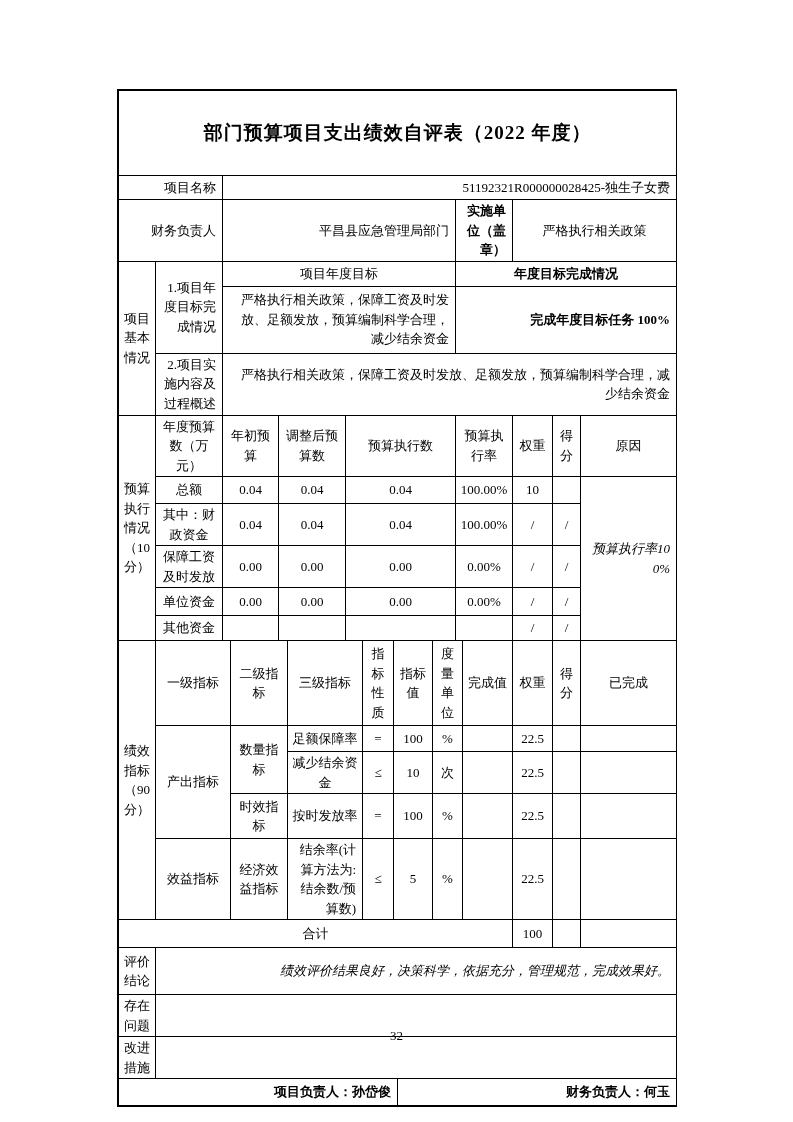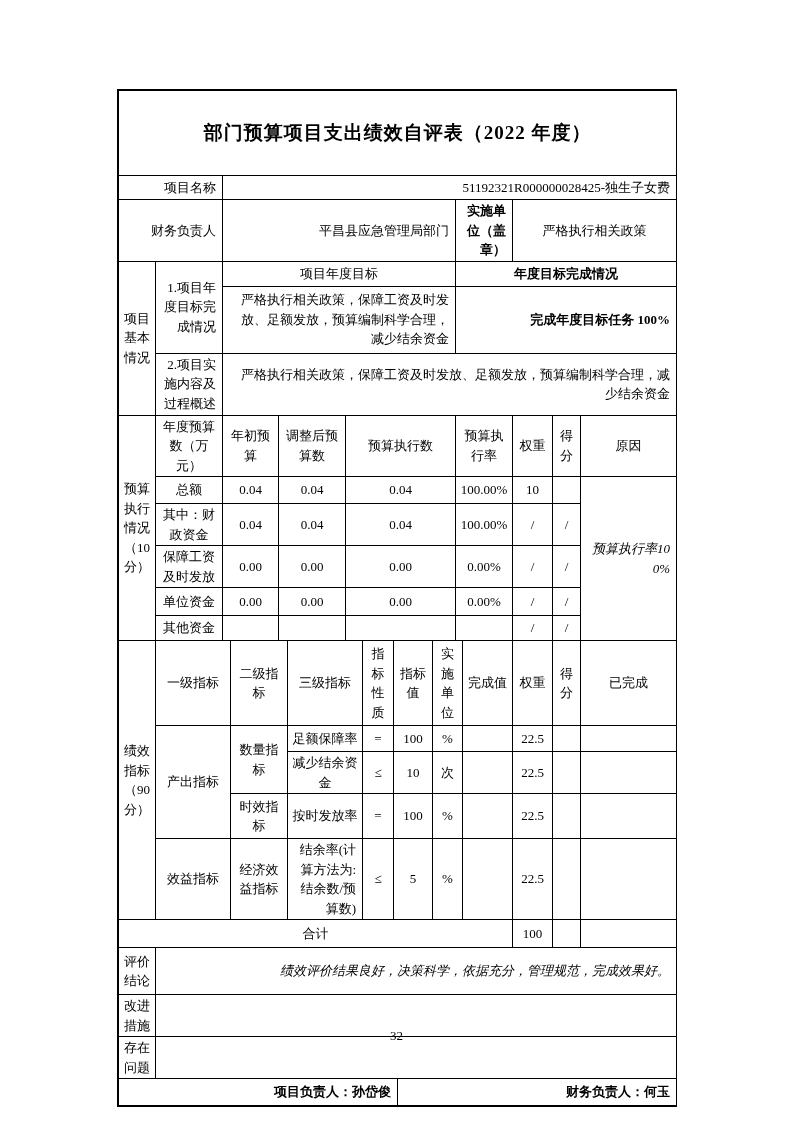--- a/index.html
+++ b/index.html
@@ -172,21 +172,21 @@
           <col style="width:96px">
         </colgroup>
       <tbody>
           <tr style="height:85px">
         <td rowspan="5">绩效指标（90分）</td>
         <td>一级指标</td>
         <td>二级指标</td>
         <td>三级指标</td>
         <td>指标性质</td>
         <td>指标值</td>
-        <td>实施单位</td>
+        <td>度量单位</td>
         <td>完成值</td>
         <td>权重</td>
         <td>得分</td>
         <td>已完成</td>
       </tr>
       <tr style="height:26px">
         <td rowspan="3">产出指标</td>
         <td rowspan="2">数量指标</td>
         <td>足额保障率</td>
         <td>=</td>
@@ -253,28 +253,28 @@
     <table>
       <colgroup>
           <col style="width:37px">
           <col style="width:521px">
         </colgroup>
       <tbody>
           <tr style="height:47px">
         <td>评价结论</td>
         <td class="l i">绩效评价结果良好，决策科学，依据充分，管理规范，完成效果好。</td>
       </tr>
+      <tr style="height:33px">
+        <td>存在问题</td>
+        <td class="l"></td>
+      </tr>
       <tr style="height:35px">
         <td>改进措施</td>
         <td class="l"></td>
       </tr>
-      <tr style="height:33px">
-        <td>存在问题</td>
-        <td class="l"></td>
-      </tr>
     </tbody>
       </table>
 
     <table>
       <colgroup>
           <col style="width:279px">
           <col style="width:279px">
         </colgroup>
       <tbody>
           <tr style="height:27px">

